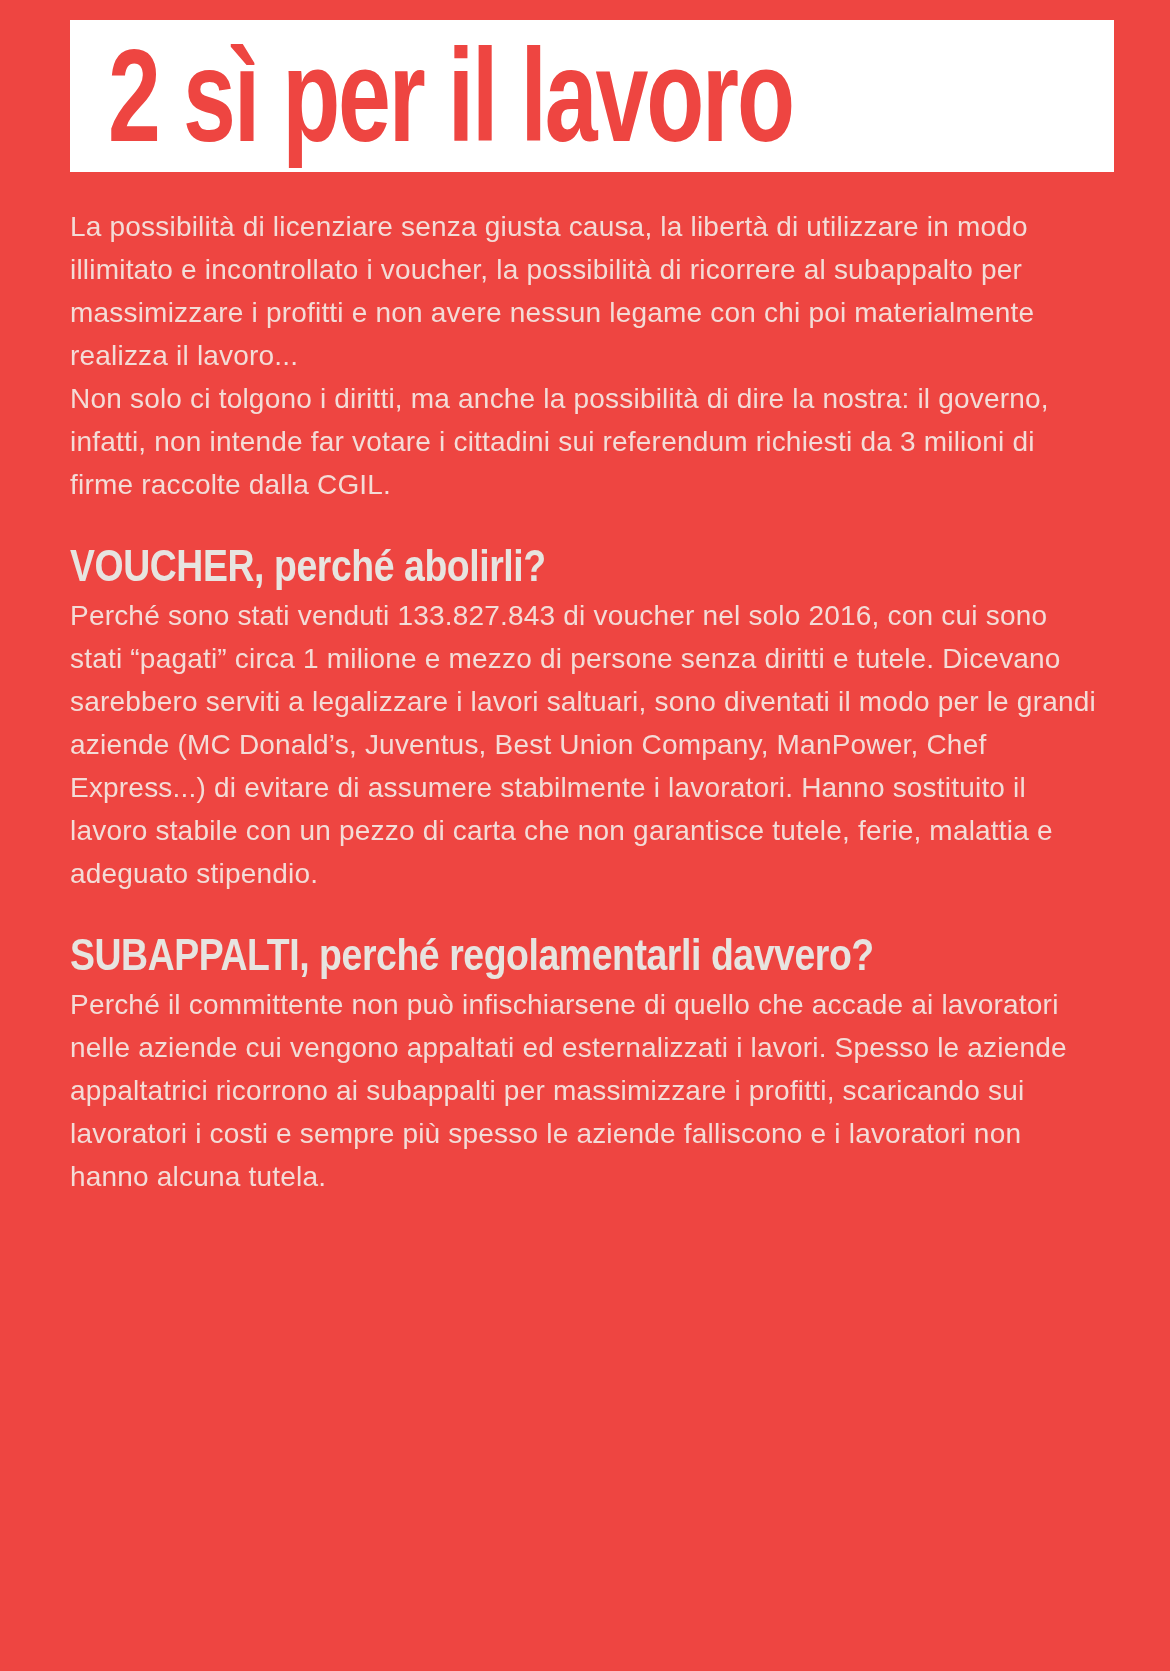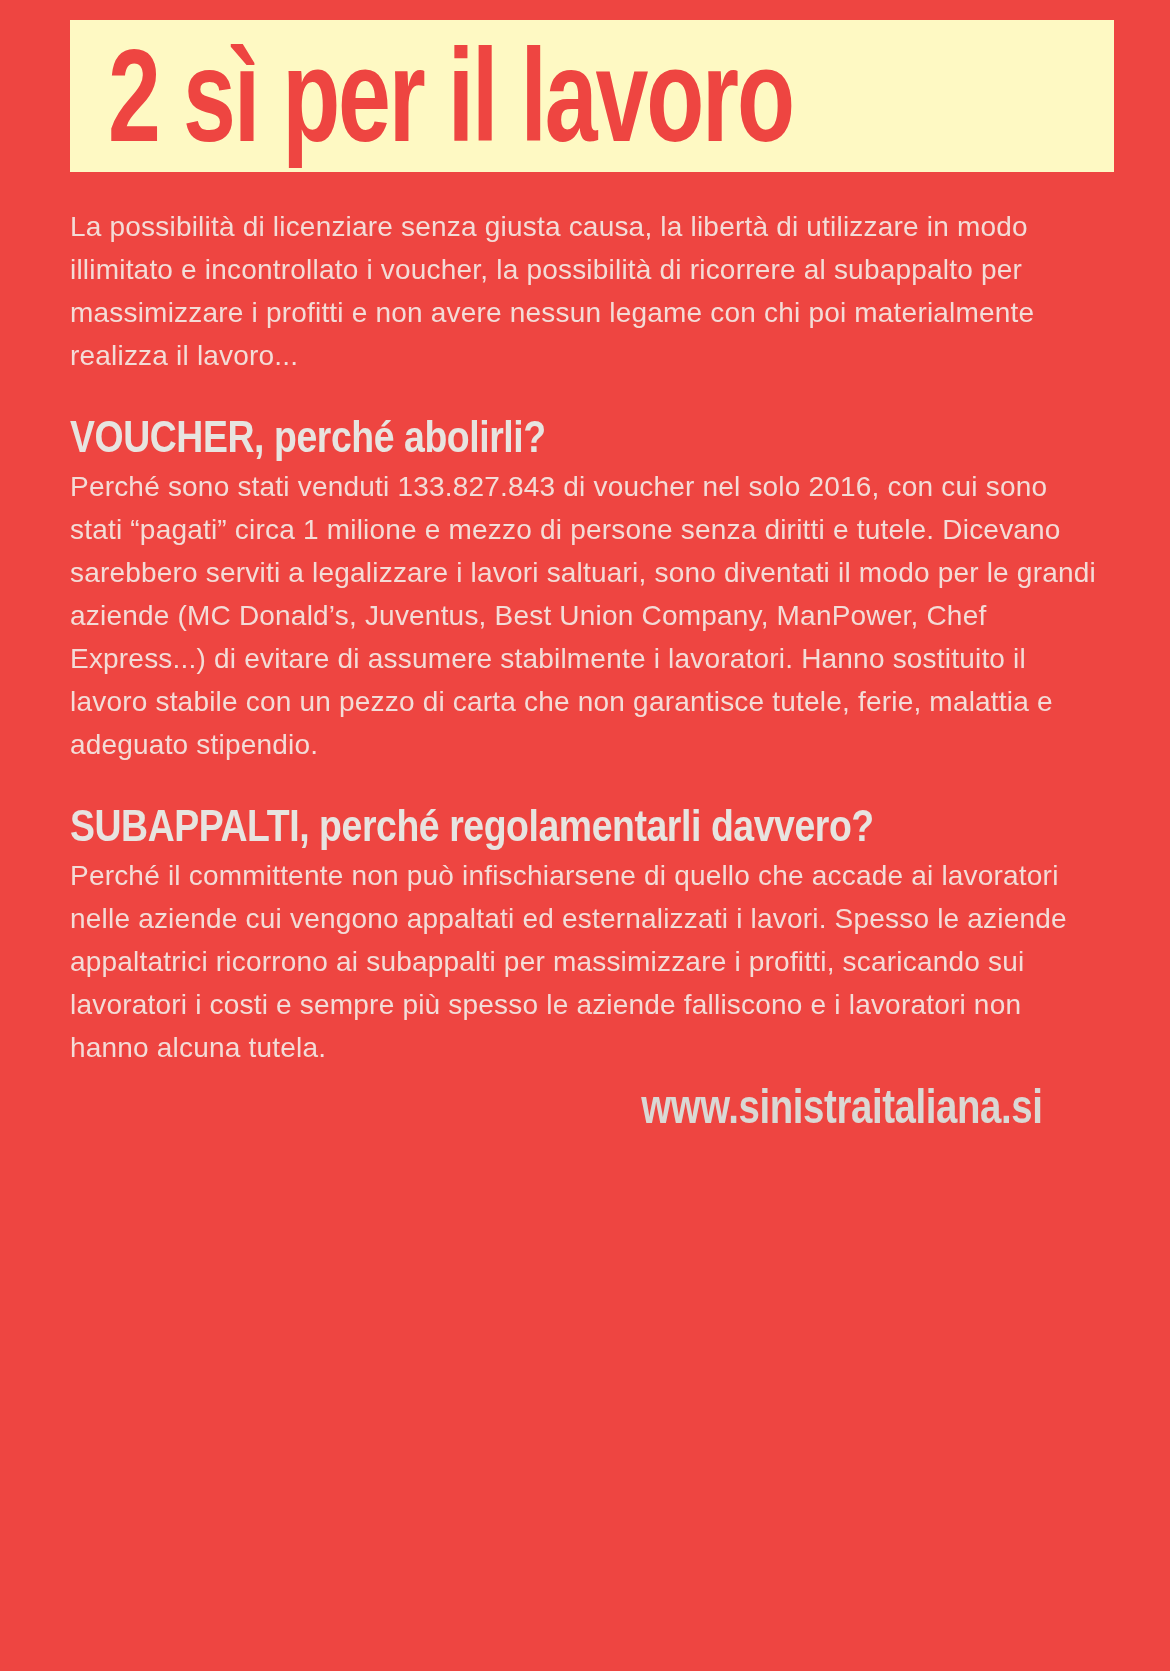--- a/index.html
+++ b/index.html
@@ -17,21 +17,21 @@
     position: relative;
     width: 1170px;
     height: 1671px;
     background: #ee4541;
     box-sizing: border-box;
   }
   .banner {
     margin: 20px 56px 0 70px;
     width: 1044px;
     height: 152px;
-    background: #fef9c3;
+    background: #ffffff;
     display: flex;
     align-items: center;
     box-sizing: border-box;
     padding-left: 38px;
     overflow: hidden;
   }
   .banner .title {
     margin: 0;
     font-size: 132px;
     font-weight: bold;
@@ -86,31 +86,29 @@
 <div class="page">
 
   <header class="banner">
     <h1 class="title">2 sì per il lavoro</h1>
   </header>
 
   <main class="content">
 
     <section>
       <p>La possibilità di licenziare senza giusta causa, la libertà di utilizzare in modo illimitato e incontrollato i voucher, la possibilità di ricorrere al subappalto per massimizzare i profitti e non avere nessun legame con chi poi materialmente realizza il lavoro...</p>
+      <p>Non solo ci tolgono i diritti, ma anche la possibilità di dire la nostra: il governo, infatti, non intende far votare i cittadini sui referendum richiesti da 3 milioni di firme raccolte dalla CGIL.</p>
     </section>
 
     <section>
       <h2 class="section-heading">VOUCHER, perché abolirli?</h2>
       <p>Perché sono stati venduti 133.827.843 di voucher nel solo 2016, con cui sono stati “pagati” circa 1 milione e mezzo di persone senza diritti e tutele. Dicevano sarebbero serviti a legalizzare i lavori saltuari, sono diventati il modo per le grandi aziende (MC Donald’s, Juventus, Best Union Company, ManPower, Chef Express...) di evitare di assumere stabilmente i lavoratori. Hanno sostituito il lavoro stabile con un pezzo di carta che non garantisce tutele, ferie, malattia e adeguato stipendio.</p>
     </section>
 
     <section>
       <h2 class="section-heading">SUBAPPALTI, perché regolamentarli davvero?</h2>
       <p>Perché il committente non può infischiarsene di quello che accade ai lavoratori nelle aziende cui vengono appaltati ed esternalizzati i lavori. Spesso le aziende appaltatrici ricorrono ai subappalti per massimizzare i profitti, scaricando sui lavoratori i costi e sempre più spesso le aziende falliscono e i lavoratori non hanno alcuna tutela.</p>
     </section>
 
-    <footer class="flyer-footer">
-      <div class="website">www.sinistraitaliana.si</div>
-    </footer>
 
   </main>
 
 </div>
 
 </body></html>

